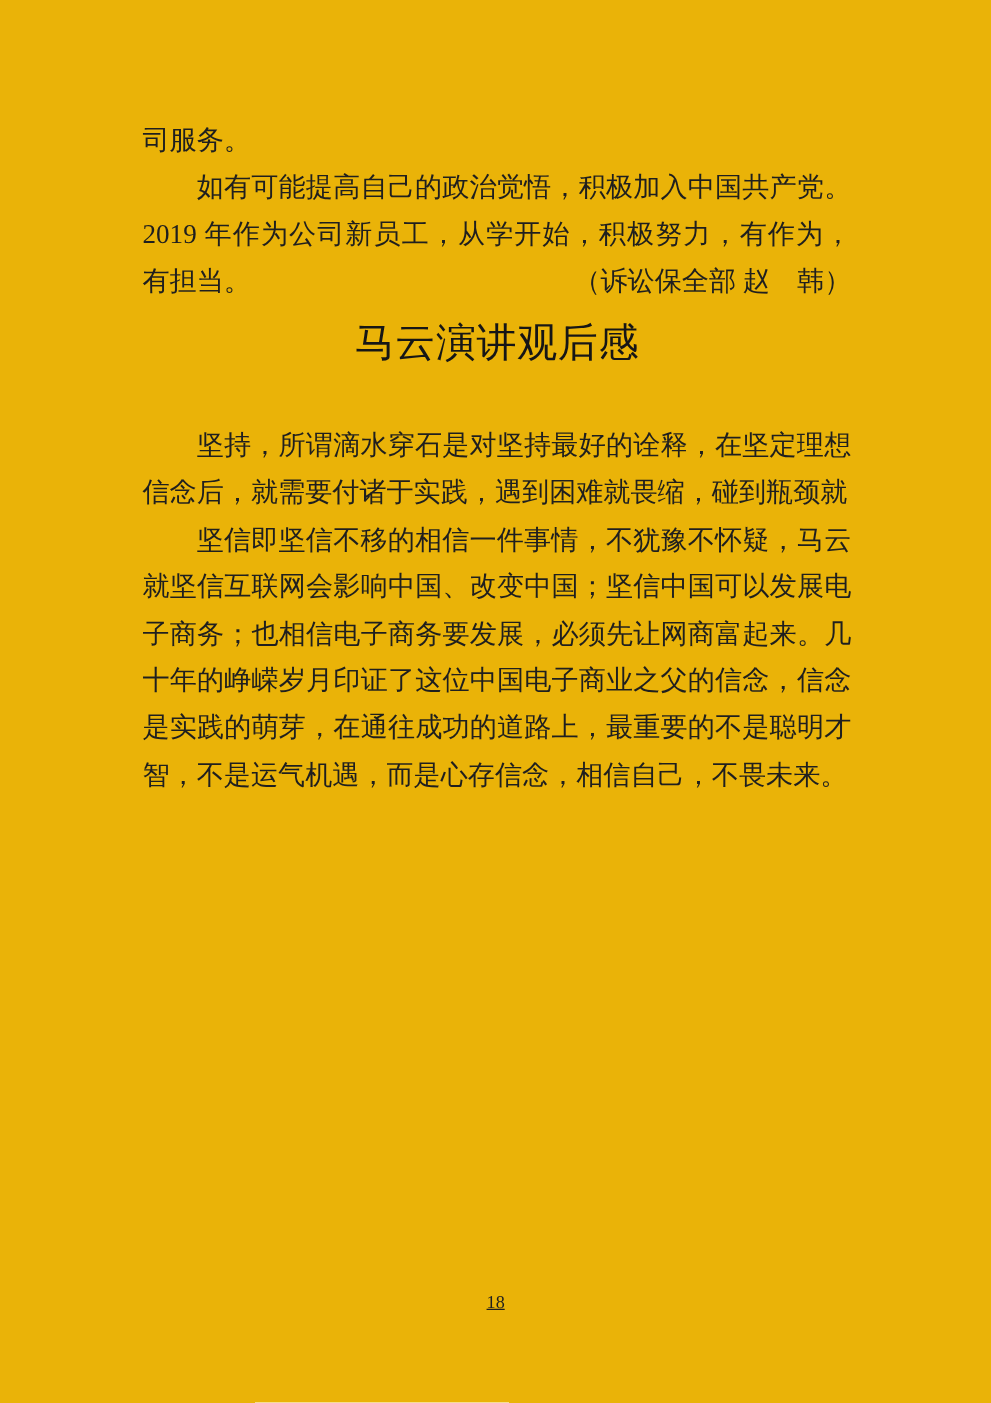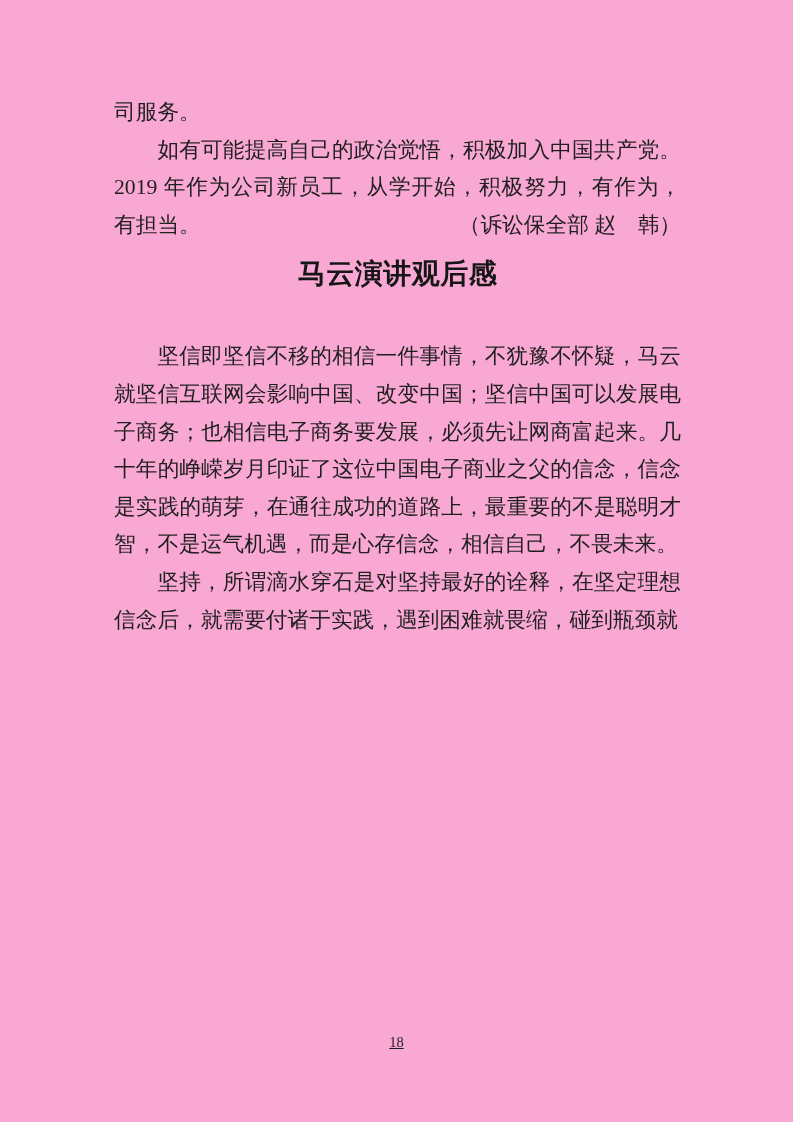--- a/index.html
+++ b/index.html
@@ -4,21 +4,21 @@
 <style>
   html, body {
     margin: 0;
     padding: 0;
     background: #ffffff;
   }
   .page {
     position: relative;
     width: 793px;
     height: 1122px;
-    background: #f9a8d4;
+    background: #eab308;
     overflow: hidden;
     font-family: "Liberation Serif", serif;
     color: #1f1f1f;
   }
   .content {
     position: absolute;
     left: 114px;
     top: 94px;
     width: 567px;
   }
@@ -34,22 +34,22 @@
   p.indent { text-indent: 2em; }
   p.no-indent { text-indent: 0; }
   .attribution {
     float: right;
     text-indent: 0;
   }
   .article-title {
     display: block;
     margin: 12px 0 46px 0;
     font-family: "Liberation Sans", sans-serif;
-    font-weight: bold;
-    font-size: 28px;
+    font-weight: normal;
+    font-size: 32px;
     line-height: 36px;
     text-align: center;
     color: #161616;
     letter-spacing: 0.5px;
   }
   .page-number {
     position: absolute;
     left: 0;
     top: 1032px;
     width: 100%;
@@ -68,20 +68,20 @@
   <div class="content body-text">
 
     <p class="no-indent">司服务。</p>
 
     <p class="indent"><span>如有可能提高自己的政治觉悟，积极加入中国共产党。2019 年作为公司新员工，从学开始，积极努力，有作为，有担当。</span><span class="attribution">（诉讼保全部 赵　韩）</span></p>
 
     <div class="article-title">马云演讲观后感</div>
 
 
 
+    <p class="indent">坚持，所谓滴水穿石是对坚持最好的诠释，在坚定理想信念后，就需要付诸于实践，遇到困难就畏缩，碰到瓶颈就</p>
+
     <p class="indent">坚信即坚信不移的相信一件事情，不犹豫不怀疑，马云就坚信互联网会影响中国、改变中国；坚信中国可以发展电子商务；也相信电子商务要发展，必须先让网商富起来。几十年的峥嵘岁月印证了这位中国电子商业之父的信念，信念是实践的萌芽，在通往成功的道路上，最重要的不是聪明才智，不是运气机遇，而是心存信念，相信自己，不畏未来。</p>
-
-    <p class="indent">坚持，所谓滴水穿石是对坚持最好的诠释，在坚定理想信念后，就需要付诸于实践，遇到困难就畏缩，碰到瓶颈就</p>
 
   </div>
 
   <div class="page-number">18</div>
 </div>
 
 </body></html>

